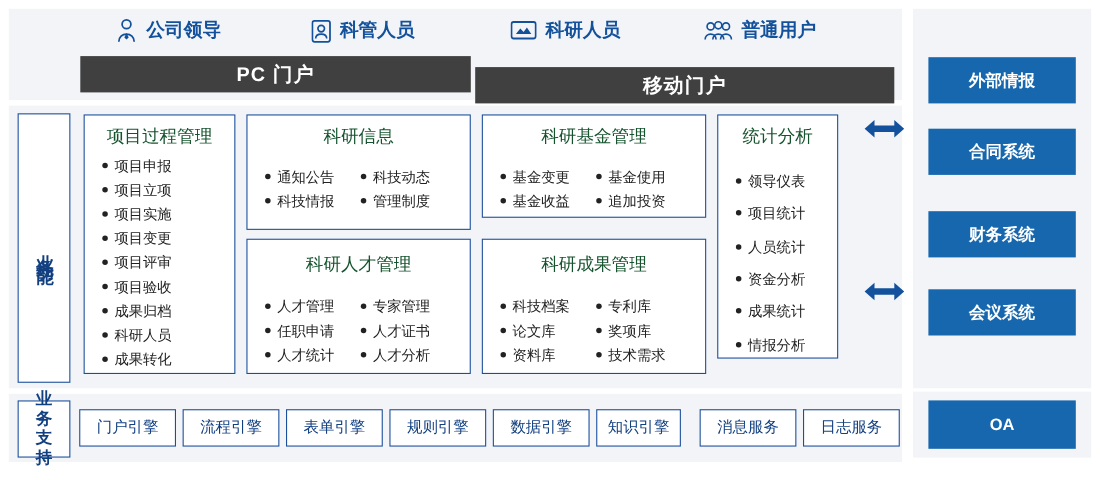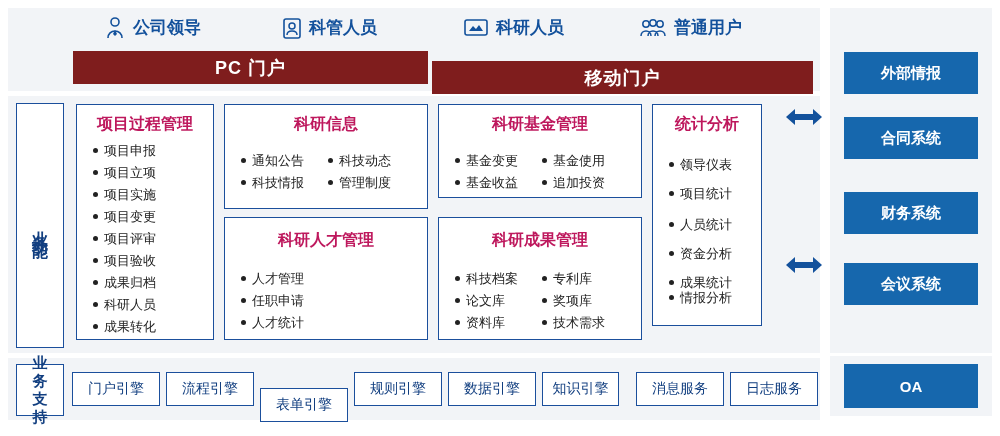--- a/index.html
+++ b/index.html
@@ -4,24 +4,24 @@
 <style>
   html,body{margin:0;padding:0;}
   body{width:1000px;height:436px;background:#ffffff;font-family:"Liberation Sans","DejaVu Sans",sans-serif;}
   .canvas{position:relative;width:1000px;height:436px;}
 
   
   .band{position:absolute;background:#f2f4f7;}
   .sidelabel{position:absolute;background:#ffffff;border:1px solid #1b4f9c;color:#123f80;
              display:flex;align-items:center;justify-content:center;text-align:center;
              font-weight:bold;font-size:16px;line-height:20px;}
-  .bluebar{position:absolute;background:#7f1d1d;color:#fff;display:flex;align-items:center;
+  .bluebar{position:absolute;background:#404040;color:#fff;display:flex;align-items:center;
            justify-content:center;font-size:18px;font-weight:bold;letter-spacing:1px;}
   .card{position:absolute;background:#ffffff;border:1px solid #1b4f9c;box-sizing:border-box;}
-  .card-title{color:#be185d;font-weight:bold;text-align:center;font-size:16px;margin-top:9px;}
+  .card-title{color:#14532d;font-weight:normal;text-align:center;font-size:16px;margin-top:9px;}
   .bullets{font-size:13px;color:#222;margin:8px 0 0 0;padding:0;list-style:none;}
   .bullets li{position:relative;padding-left:13px;margin:0 0 7px 0;line-height:15px;}
   .bullets li:before{content:"";position:absolute;left:2px;top:5px;width:5px;height:5px;
                      background:#222;border-radius:50%;}
   .cols{display:flex;gap:0;padding:0 14px;}
   .cols .bullets{flex:1;}
 
   
   .persona{position:absolute;display:flex;align-items:center;gap:8px;color:#13519c;
            font-size:17px;font-weight:bold;}
@@ -147,34 +147,39 @@
   </div>
 
   <div class="card" style="left:652px;top:104px;width:110px;height:222px;">
     <div class="card-title">统计分析</div>
     <div class="cols" style="margin-top:14px;">
       <ul class="bullets">
         <li style="margin-bottom:14px;">领导仪表</li>
         <li style="margin-bottom:16px;">项目统计</li>
         <li style="margin-bottom:14px;">人员统计</li>
         <li style="margin-bottom:14px;">资金分析</li>
-        <li style="margin-bottom:0;">成果统计</li>
+        <li style="margin-bottom:16px;">成果统计</li>
         <li>情报分析</li>
       </ul>
     </div>
   </div>
 
   <div class="card" style="left:224px;top:217px;width:204px;height:123px;">
     <div class="card-title" style="margin-top:12px;">科研人才管理</div>
     <div class="cols" style="margin-top:12px;">
       <ul class="bullets">
         <li>人才管理</li>
         <li>任职申请</li>
         <li>人才统计</li>
       </ul>
+      <ul class="bullets">
+        <li>专家管理</li>
+        <li>人才证书</li>
+        <li>人才分析</li>
+      </ul>
     </div>
   </div>
 
   <div class="card" style="left:438px;top:217px;width:204px;height:123px;">
     <div class="card-title" style="margin-top:12px;">科研成果管理</div>
     <div class="cols" style="margin-top:12px;">
       <ul class="bullets">
         <li>科技档案</li>
         <li>论文库</li>
         <li>资料库</li>
@@ -191,21 +196,21 @@
   <div class="sidelabel" style="left:16px;top:364px;width:46px;height:50px;font-size:15px;line-height:18px;">
     <span style="display:block;width:28px;">业务支持</span>
   </div>
 
   <div class="engine" style="left:72px;top:372px;width:88px;">
     <span>门户引擎</span>
     </div>
   <div class="engine" style="left:166px;top:372px;width:88px;">
     <span>流程引擎</span>
     </div>
-  <div class="engine" style="left:260px;top:388px;width:88px;">
+  <div class="engine" style="left:260px;top:372px;width:88px;">
     <span>表单引擎</span>
     </div>
   <div class="engine" style="left:354px;top:372px;width:88px;">
     <span>规则引擎</span>
     </div>
   <div class="engine" style="left:448px;top:372px;width:88px;">
     <span>数据引擎</span>
     </div>
   <div class="engine" style="left:542px;top:372px;width:77px;">
     <span>知识引擎</span>

